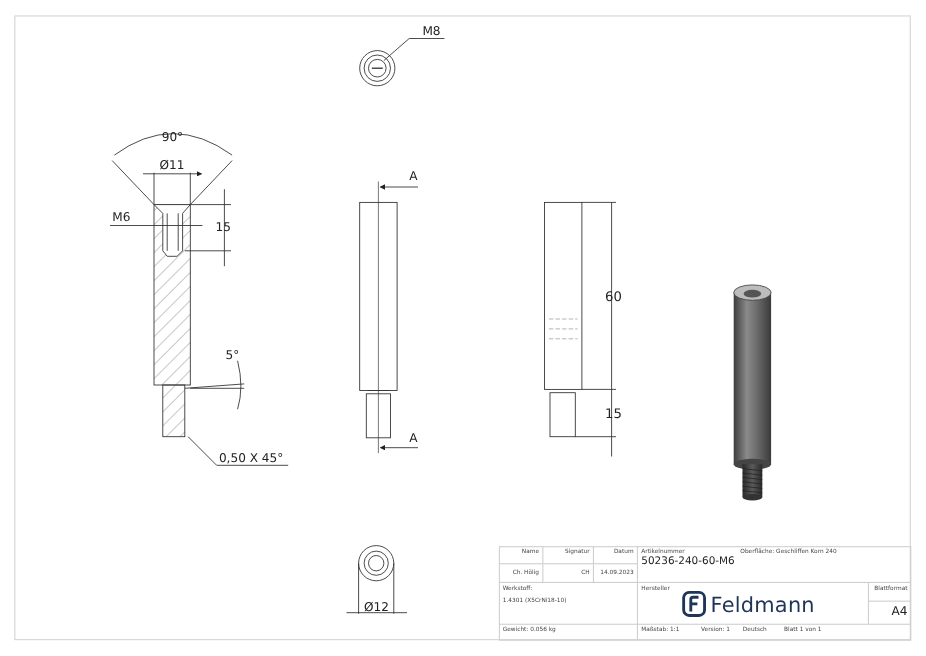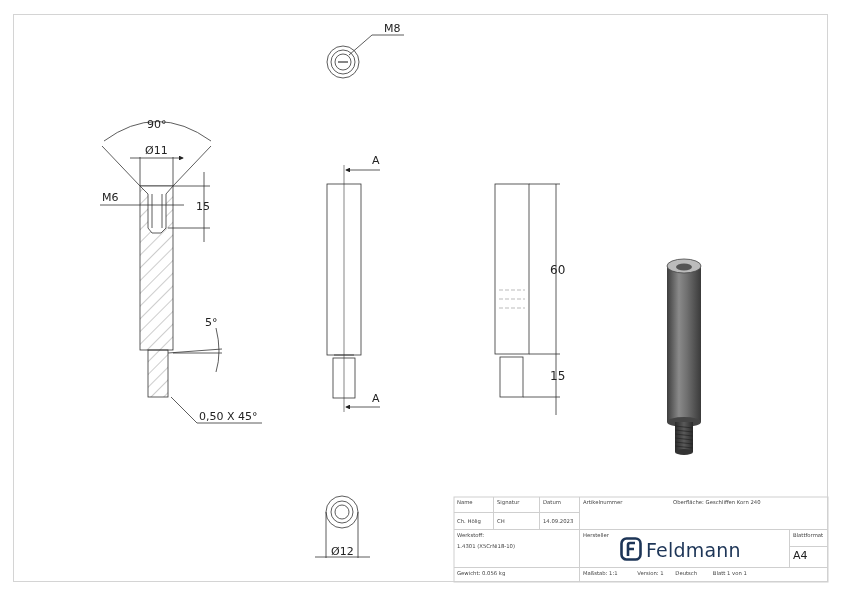--- a/index.html
+++ b/index.html
@@ -1,21 +1,21 @@
 <!DOCTYPE html>
 <html><head>
 <meta charset="utf-8">
 <style>
   html,body{margin:0;padding:0;background:#fff;}
   body{width:842px;height:596px;position:relative;overflow:hidden;font-family:"DejaVu Sans","Liberation Sans",sans-serif;color:#222;}
   .frame{position:absolute;left:13px;top:14px;width:815px;height:568px;border:1px solid #d4d4d4;box-sizing:border-box;}
   svg.drawing{position:absolute;left:0;top:0;}
   .tb{position:absolute;left:454px;top:497px;width:374px;height:85px;font-size:5.3px;color:#444;}
   .tb .cell{position:absolute;border-right:1px solid #cfcfcf;border-bottom:1px solid #cfcfcf;box-sizing:border-box;padding:2px 3px;}
-  .tb .c{text-align:left;}
+  .tb .c{text-align:right;}
   .tb .big{font-size:9.5px;color:#222;}
   .logo{position:absolute;left:620px;top:537px;display:flex;align-items:flex-end;gap:4px;}
   .logo-text{font-size:19px;color:#1d3557;font-family:"DejaVu Sans",sans-serif;letter-spacing:0.2px;}
   .dimtxt{font-family:"DejaVu Sans",sans-serif;fill:#222;}
 </style>
 </head>
 <body>
 
 <div class="frame"></div>
 
@@ -146,20 +146,21 @@
 <div class="tb">
   <div class="cell c" style="left:0;top:0;width:40px;height:16px;">Name</div>
   <div class="cell c" style="left:40px;top:0;width:46px;height:16px;">Signatur</div>
   <div class="cell c" style="left:86px;top:0;width:40px;height:16px;">Datum</div>
   <div class="cell c" style="left:0;top:16px;width:40px;height:17px;padding-top:5px;">Ch. Hölig</div>
   <div class="cell c" style="left:40px;top:16px;width:46px;height:17px;padding-top:5px;">CH</div>
   <div class="cell c" style="left:86px;top:16px;width:40px;height:17px;padding-top:5px;">14.09.2023</div>
 
   <div class="cell" style="left:126px;top:0;width:248px;height:33px;border-right:none;">
     <div>Artikelnummer</div>
+    <div class="big">50236-240-60-M6</div>
   </div>
   <div style="position:absolute;left:219px;top:2px;font-size:5.3px;">
     <span>Oberfläche:</span>
     <span>Geschliffen Korn 240</span>
   </div>
 
   <div class="cell" style="left:0;top:33px;width:126px;height:38px;">
     <div>Werkstoff:</div>
     <div style="margin-top:5px;">1.4301 (X5CrNi18-10)</div>
   </div>

